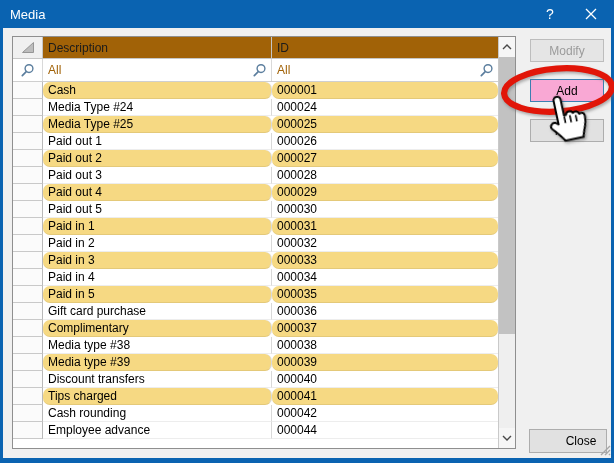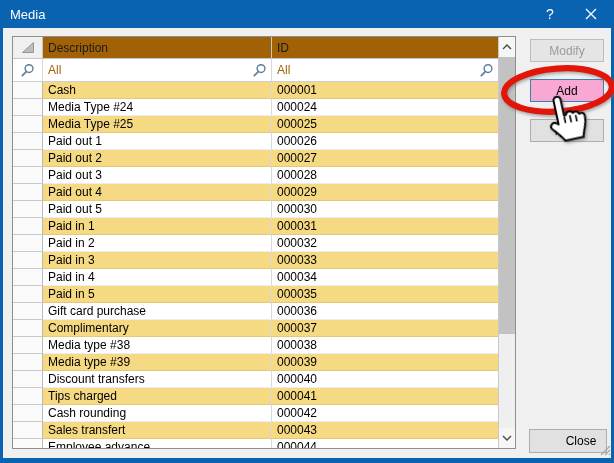--- a/index.html
+++ b/index.html
@@ -23,21 +23,21 @@
   .flt.c0{width:30px;justify-content:center;border-right:1px solid #D9D9D9;}
   .flt.descc{width:229px;padding:0 4px 0 5px;border-right:1px solid #D9D9D9;}
   .flt.idc{width:226px;padding:0 4px 0 5px;}
   .flt .all{color:#a16207;flex:1;}
   .rows{position:absolute;left:0;top:45px;width:485px;height:366px;overflow:hidden;}
   .row{display:flex;height:17px;}
   .cell{box-sizing:border-box;font-size:12px;color:#000;line-height:16px;white-space:nowrap;overflow:hidden;}
   .cell.c0{width:30px;background:#FBFBFB;border-right:1px solid #B9B9B9;border-bottom:1px solid #C9C9C9;}
   .cell.dcell{width:229px;padding-left:5px;border-right:1px solid #D9D9D9;border-bottom:1px solid rgba(0,0,0,0.07);}
   .cell.icell{width:226px;padding-left:5px;border-bottom:1px solid rgba(0,0,0,0.07);}
-  .cell.hl{background:var(--hl);}
+  .cell.hl{background:var(--hl);border-radius:7px;}
   
   .vscroll{position:absolute;right:0;top:0;bottom:0;width:17px;background:#EFEFEF;border-left:1px solid #C9C9C9;box-sizing:border-box;}
   .sbtn{position:absolute;left:0;width:16px;height:20px;background:#F6F6F6;display:flex;align-items:center;justify-content:center;}
   .sbtn.up{top:0;}
   .sbtn.down{bottom:0;}
   .sthumb{position:absolute;left:0;top:20px;width:16px;height:277px;background:#C2C2C2;}
   
   .btn{position:absolute;box-sizing:border-box;font-family:"Liberation Sans",sans-serif;font-size:12px;border:1px solid #ADADAD;background:#E1E1E1;color:#000;}
   .btn.modify{left:530px;top:39px;width:74px;height:23px;background:#E5E5E5;border-color:#BDBDBD;color:#9B9B9B;}
   .btn.add{left:530px;top:79px;width:74px;height:23px;background:#E6F2FB;border-color:#3C7FB1;}
@@ -202,25 +202,20 @@
           <div class="cell dcell hl">Tips charged</div>
           <div class="cell icell hl">000041</div>
         </div>
         <div class="row">
           <div class="cell c0"></div>
           <div class="cell dcell">Cash rounding</div>
           <div class="cell icell">000042</div>
         </div>
         <div class="row">
           <div class="cell c0"></div>
-          <div class="cell dcell hl">Sales transfert</div>
-          <div class="cell icell hl">000043</div>
-        </div>
-        <div class="row">
-          <div class="cell c0"></div>
           <div class="cell dcell">Employee advance</div>
           <div class="cell icell">000044</div>
         </div>
       </div>
 
     <div class="vscroll">
       <div class="sbtn up">
         <svg width="10" height="6" viewBox="0 0 10 6">
           <polyline points="1,5 5,1 9,5" stroke="#4A4A4A" stroke-width="1.4" fill="none"></polyline>
         </svg>

